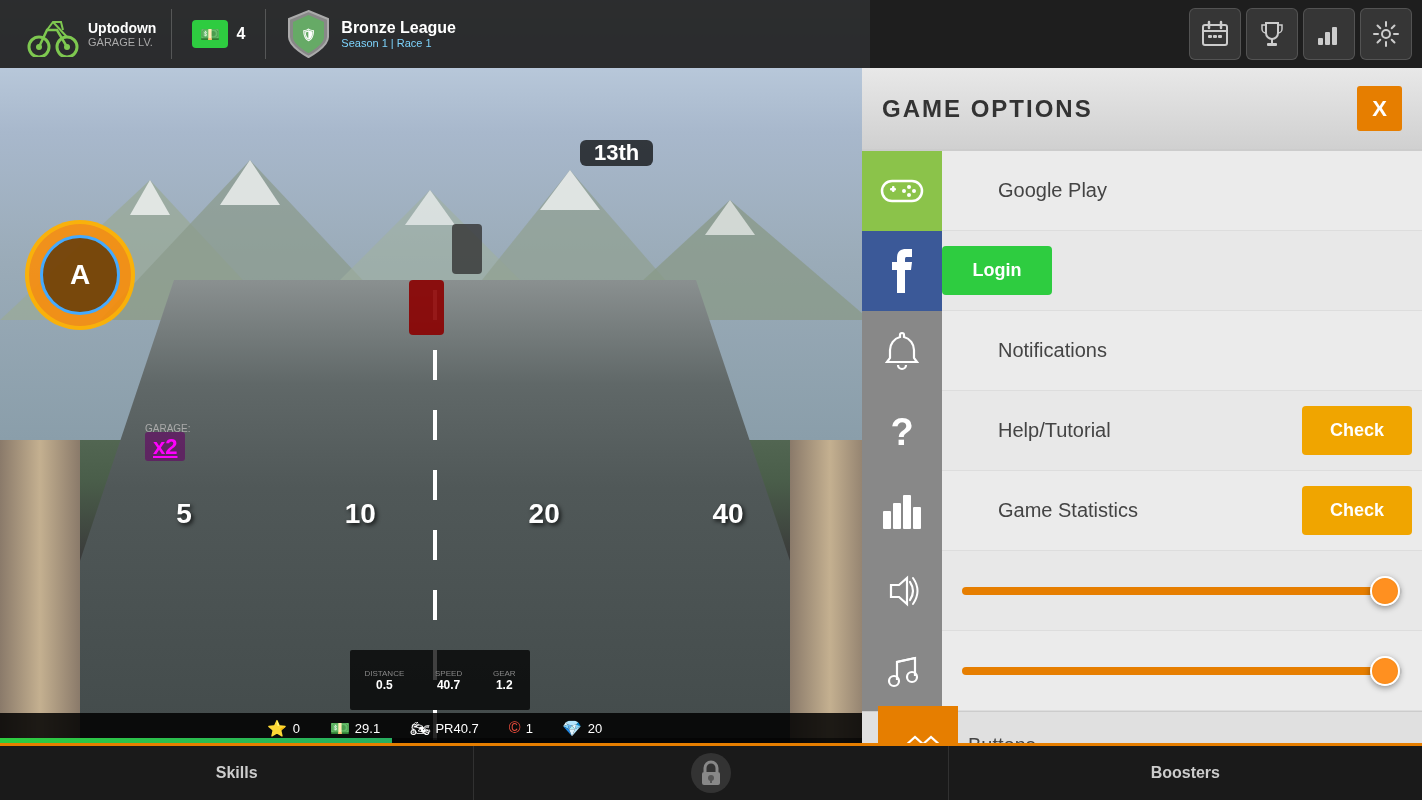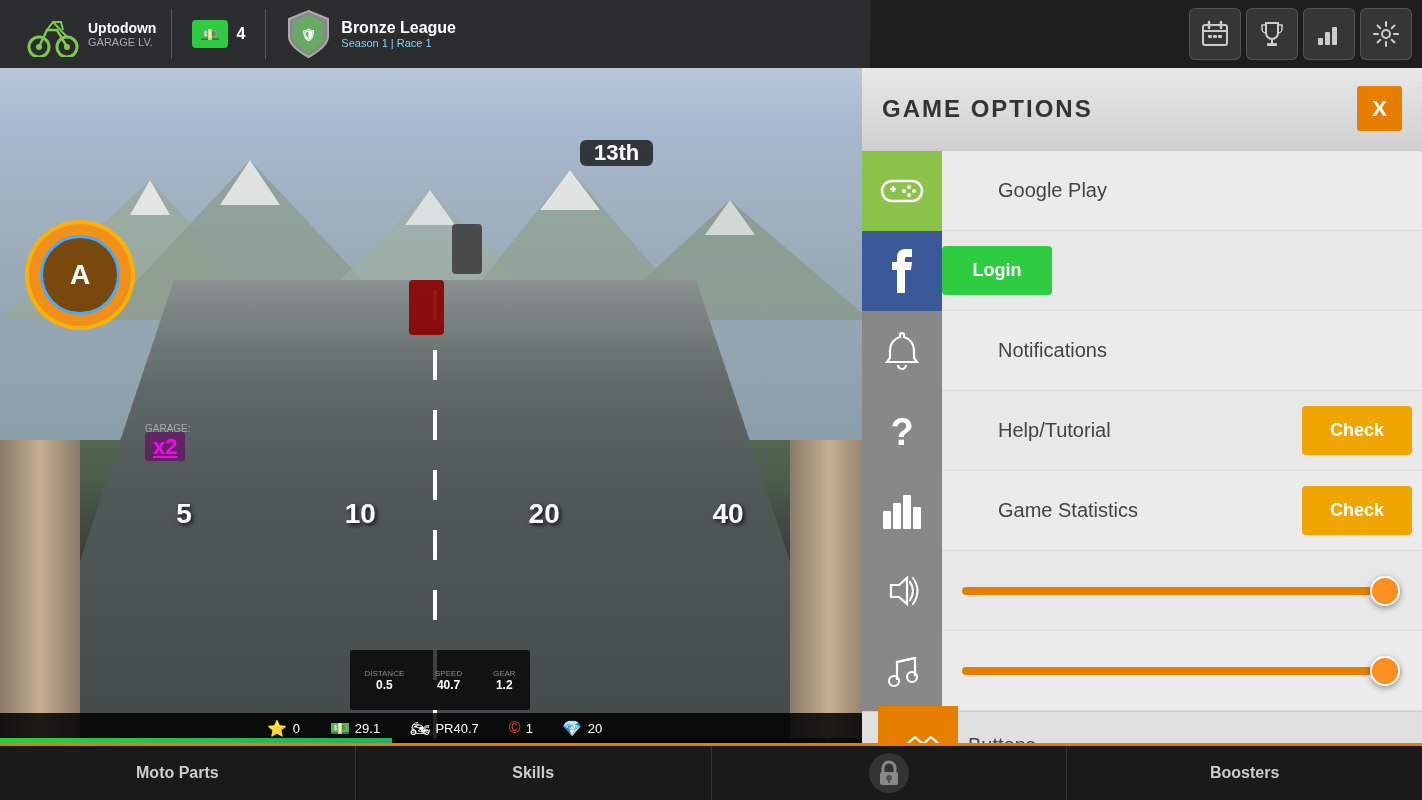--- a/index.html
+++ b/index.html
@@ -883,23 +883,20 @@
         <line x1="6" y1="19" x2="1" y2="19" stroke="#fff" stroke-width="2"></line>
         <line x1="3.5" y1="16" x2="3.5" y2="22" stroke="#fff" stroke-width="2"></line>
       </svg>
     </div>
     <span class="buttons-label">Buttons</span>
   </div>
 </div>
 
 <div id="bottom-nav">
   <div class="nav-item">
-    <span>Moto Parts</span>
-  </div>
-  <div class="nav-item">
     <span>Skills</span>
   </div>
   <div class="nav-item">
     <div class="nav-lock">
       <svg width="22" height="26" viewBox="0 0 22 26">
         <rect x="2" y="12" width="18" height="13" rx="2" fill="#888"></rect>
         <path d="M5 12 v-4 a6 6 0 0 1 12 0 v4" fill="none" stroke="#888" stroke-width="3"></path>
         <circle cx="11" cy="18" r="3" fill="#555"></circle>
         <rect x="10" y="19" width="2" height="4" fill="#555"></rect>
       </svg>

